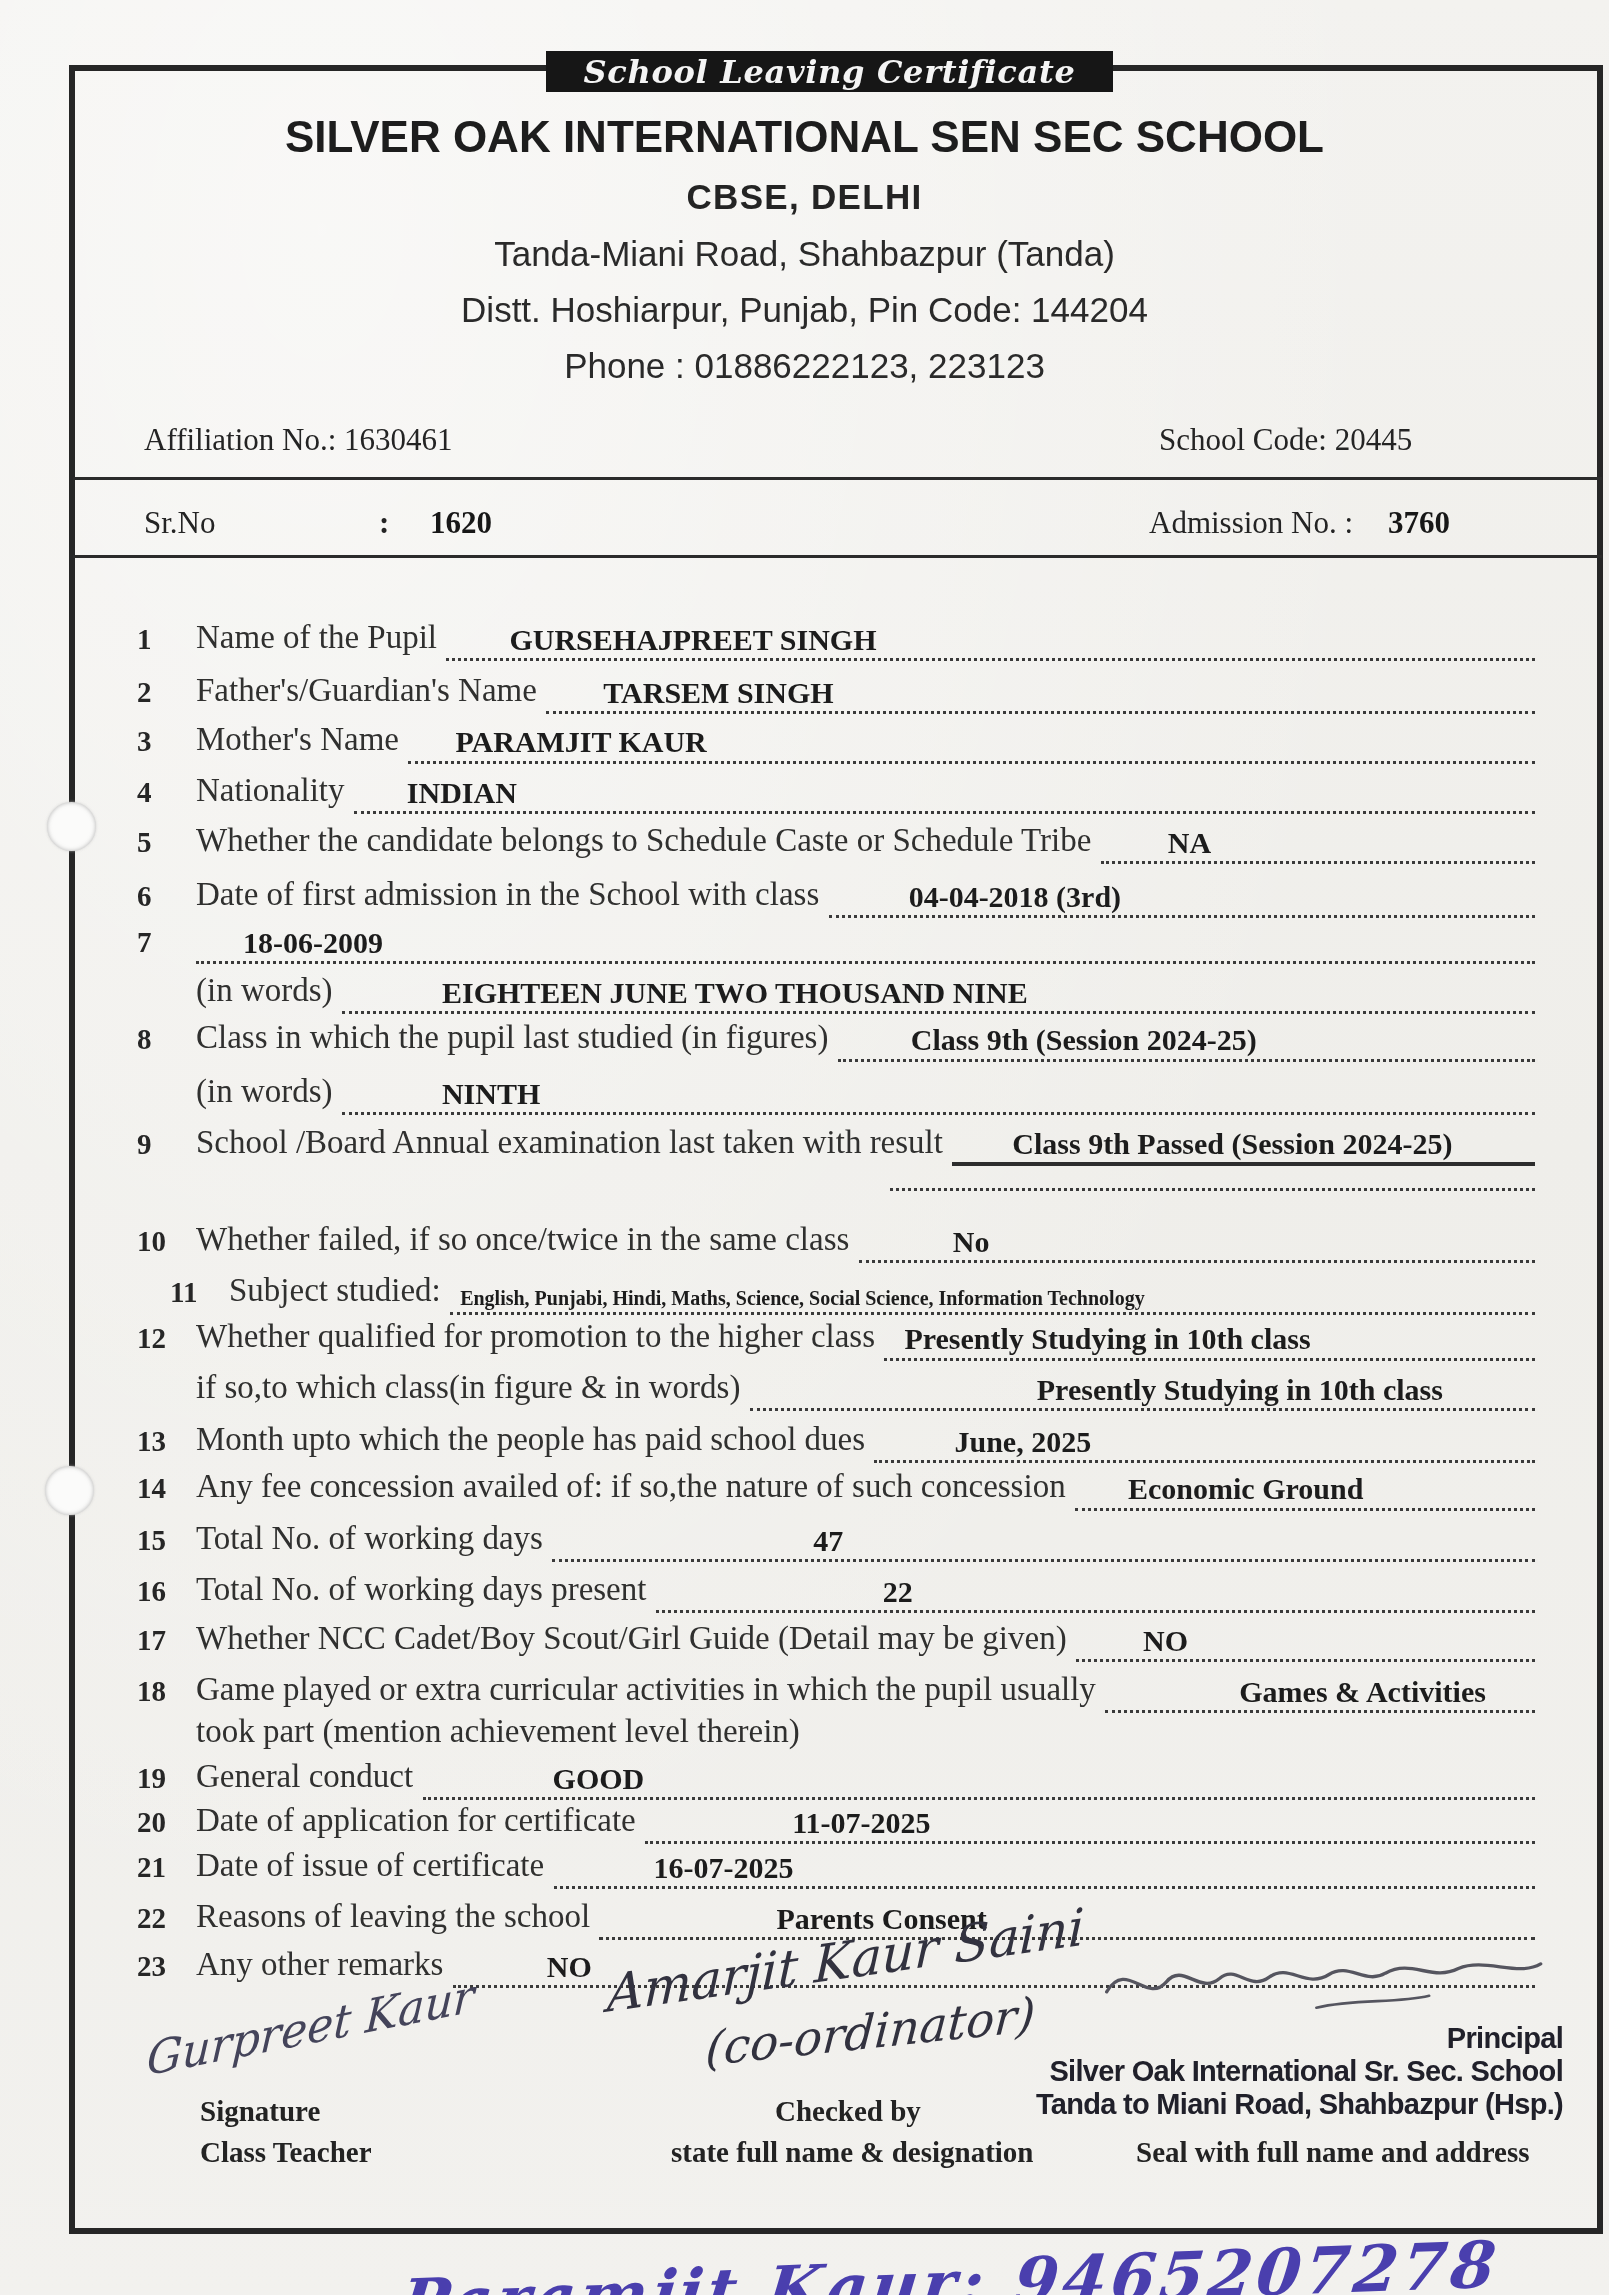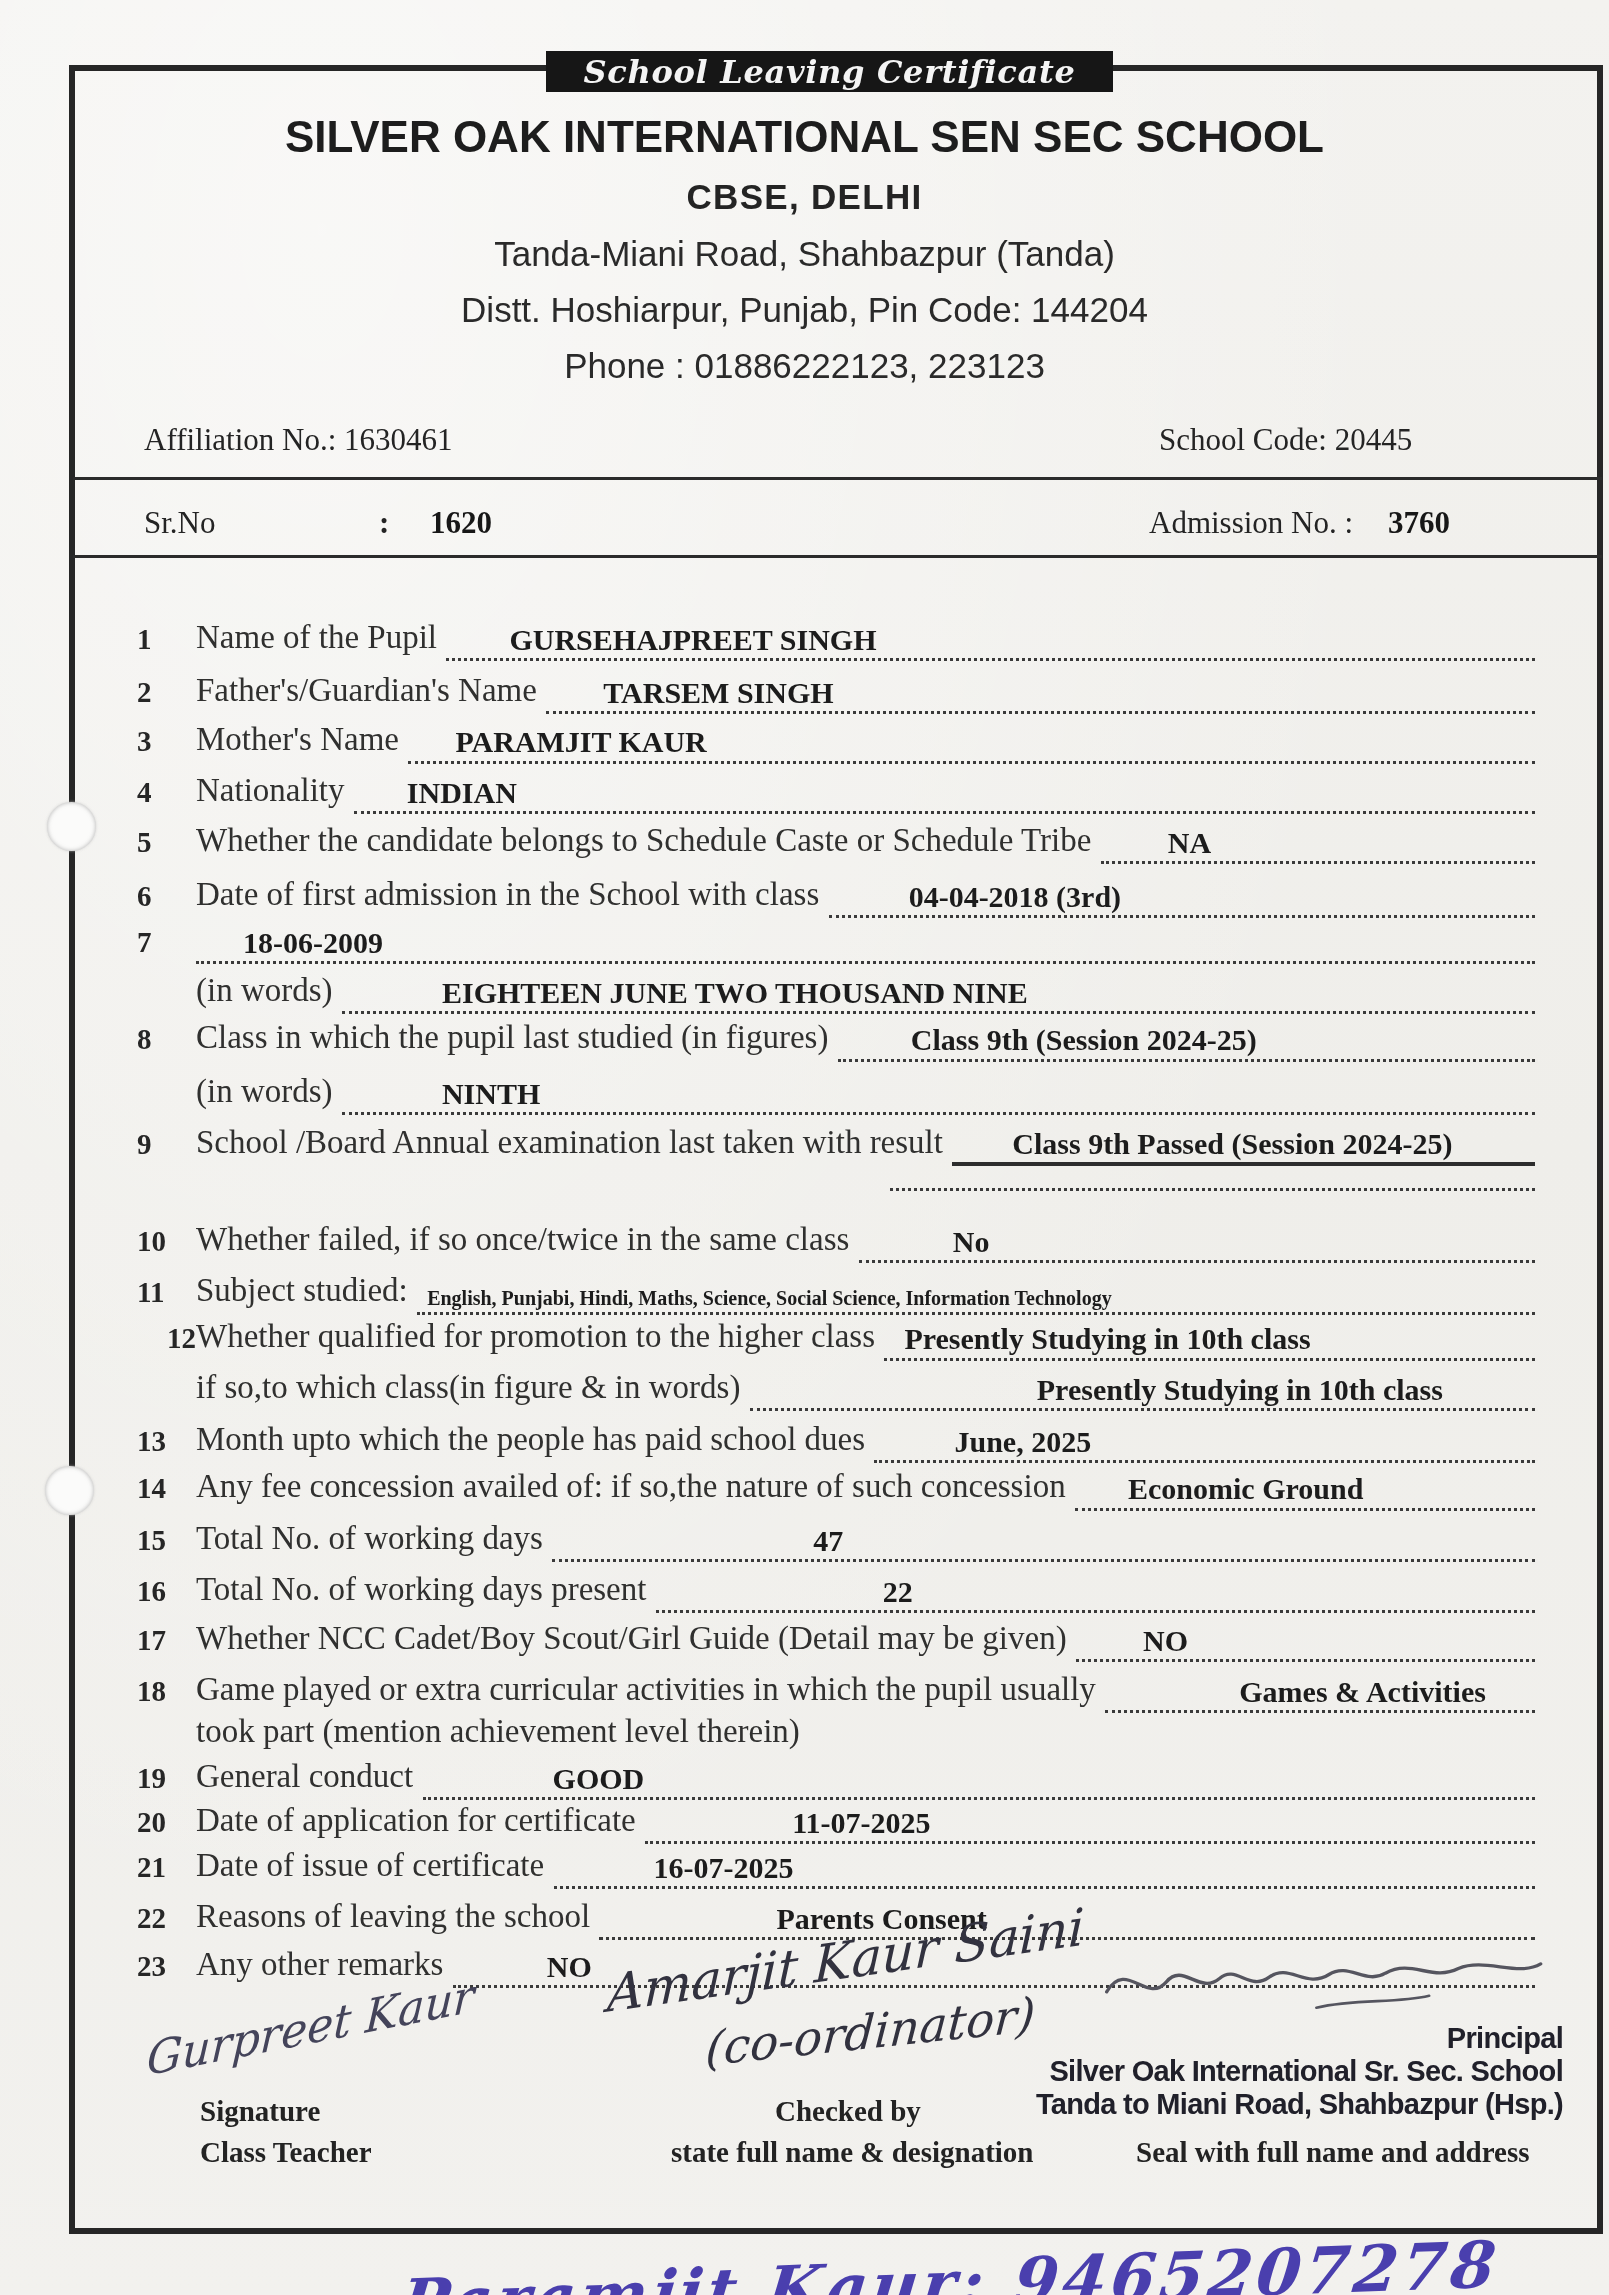--- a/index.html
+++ b/index.html
@@ -219,29 +219,29 @@
     </div>
 
     <div class="frow" style="margin-top: 28px;">
       <span class="fnum">10</span>
       <span class="flabel">Whether failed, if so once/twice in the same class</span>
       <span class="fline">
           <b class="fvalue" style="margin-left: 94px;">No</b>
         </span>
     </div>
 
-    <div class="frow" style="margin-top: 7.3px;">
+    <div class="frow" style="margin-top: 7.3px; margin-left: 33px;">
       <span class="fnum">11</span>
       <span class="flabel">Subject studied:</span>
       <span class="fline">
           <b class="fvalue small" style="margin-left: 10px;">English, Punjabi, Hindi, Maths, Science, Social Science, Information Technology</b>
         </span>
     </div>
 
-    <div class="frow" style="margin-top: 2px; text-align: right;">
+    <div class="frow" style="margin-top: 2px;">
       <span class="fnum">12</span>
       <span class="flabel">Whether qualified for promotion to the higher class</span>
       <span class="fline">
           <b class="fvalue" style="margin-left: 20px;">Presently Studying in 10th class</b>
         </span>
     </div>
 
     <div class="frow" style="margin-top: 6.7px;">
       <span class="fnum"></span>
       <span class="flabel">if so,to which class(in figure &amp; in words)</span>

